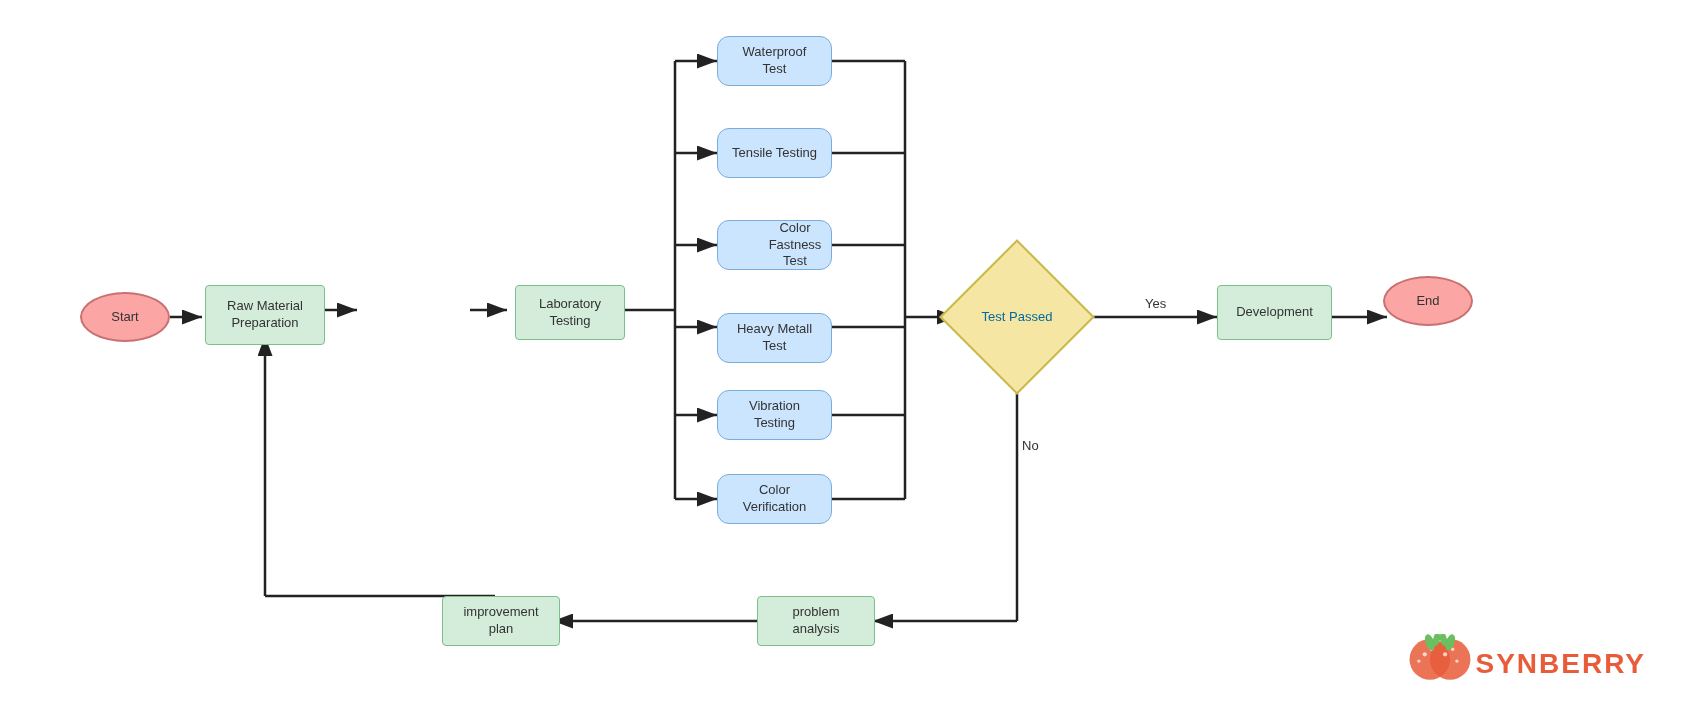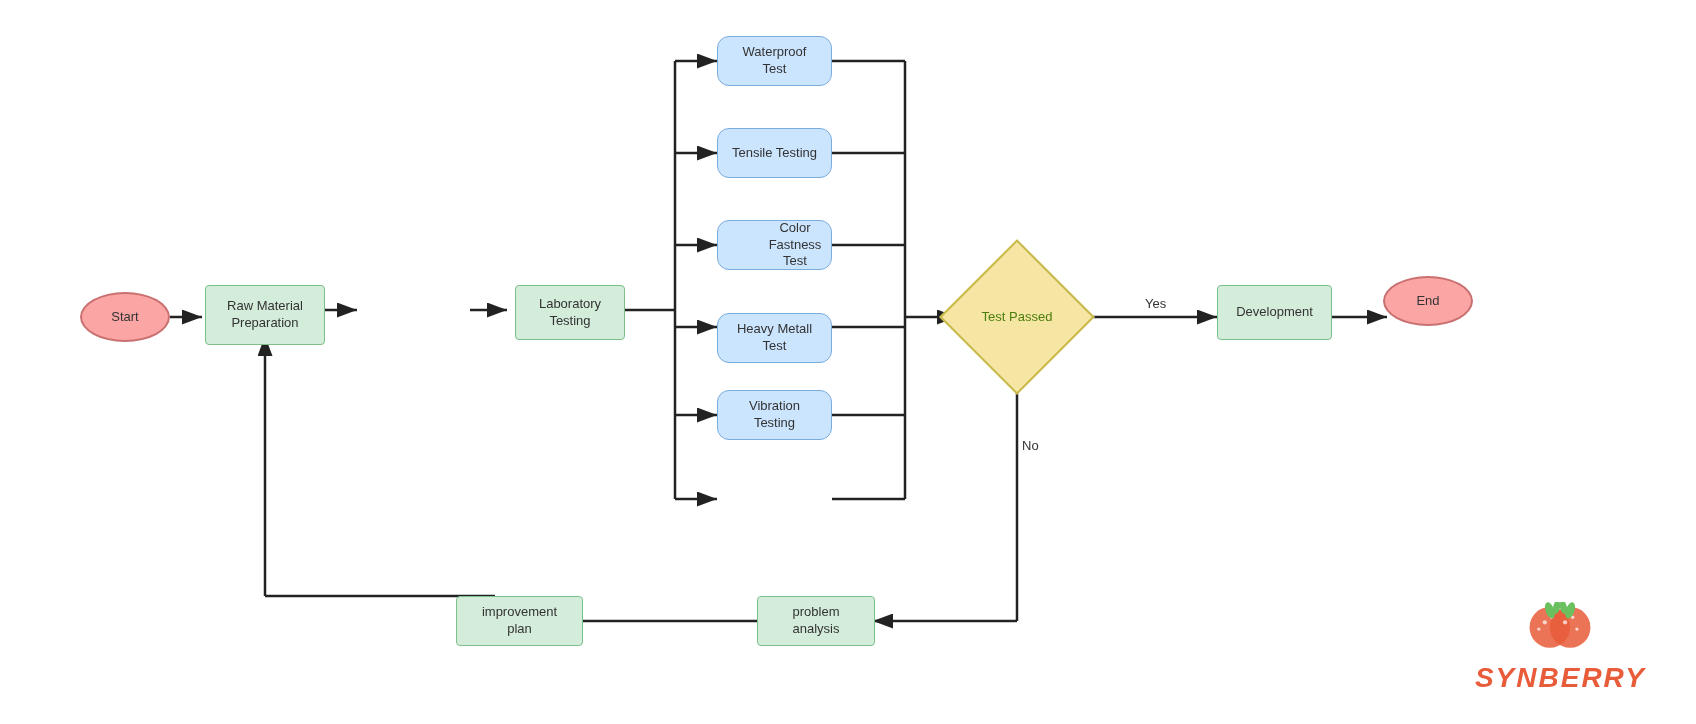--- a/index.html
+++ b/index.html
@@ -56,38 +56,37 @@
       height: 110px;
       background: #f5e6a3;
       border: 2px solid #c8b84a;
       transform: rotate(45deg);
     }
     .diamond-text {
       position: absolute;
       text-align: center;
       font-size: 13px;
       font-weight: normal;
-      color: #4d7c0f;
+      color: #0369a1;
       line-height: 1.3;
       z-index: 2;
     }
     svg.arrows {
       position: absolute;
       top: 0; left: 0;
       width: 100%; height: 100%;
       pointer-events: none;
     }
     .synberry-logo {
       position: absolute;
       bottom: 30px;
       right: 50px;
       display: flex;
-      flex-direction: column;
+      flex-direction: row;
       align-items: center;
-      font-style: italic;
     }
     .synberry-text {
       font-size: 28px;
       font-weight: bold;
       color: #e85c3a;
       letter-spacing: 2px;
     }
     .logo-icon {
       width: 70px;
       height: 55px;
@@ -183,39 +182,42 @@
   </div>
 
   <div class="node rect-blue" style="left:717px;top:313px;width:115px;height:50px;">
     <span>Heavy Metall<br>Test</span>
   </div>
 
   <div class="node rect-blue" style="left:717px;top:390px;width:115px;height:50px;">
     <span>Vibration<br>Testing</span>
   </div>
 
+  <div class="node rect-blue" style="left:717px;top:474px;width:115px;height:50px;">
+    <span>Color<br>Verification</span>
+  </div>
 
   <div class="diamond-wrap" style="left:957px;top:262px;width:120px;height:110px;">
     <div class="diamond"></div>
     <span class="diamond-text">Test Passed</span>
   </div>
 
   <div class="node rect-green" style="left:1217px;top:285px;width:115px;height:55px;">
     <span>Development</span>
   </div>
 
   <div class="node oval" style="left:1383px;top:276px;width:90px;height:50px;">
     <span>End</span>
   </div>
 
   <div class="node rect-green" style="left:757px;top:596px;width:118px;height:50px;">
     <span>problem<br>analysis</span>
   </div>
 
-  <div class="node rect-green" style="left:456px;top:596px;width:127px;height:50px;">
+  <div class="node rect-green" style="left:442px;top:596px;width:118px;height:50px;">
     <span>improvement<br>plan</span>
   </div>
 
   <div class="synberry-logo">
     <svg class="logo-icon" viewBox="0 0 80 65" xmlns="http://www.w3.org/2000/svg">
 
       <circle cx="28" cy="30" r="24" fill="#e85c3a" opacity="0.85"></circle>
       <circle cx="52" cy="30" r="24" fill="#e85c3a" opacity="0.85"></circle>
 
       <circle cx="22" cy="24" r="2.5" fill="white" opacity="0.7"></circle>

